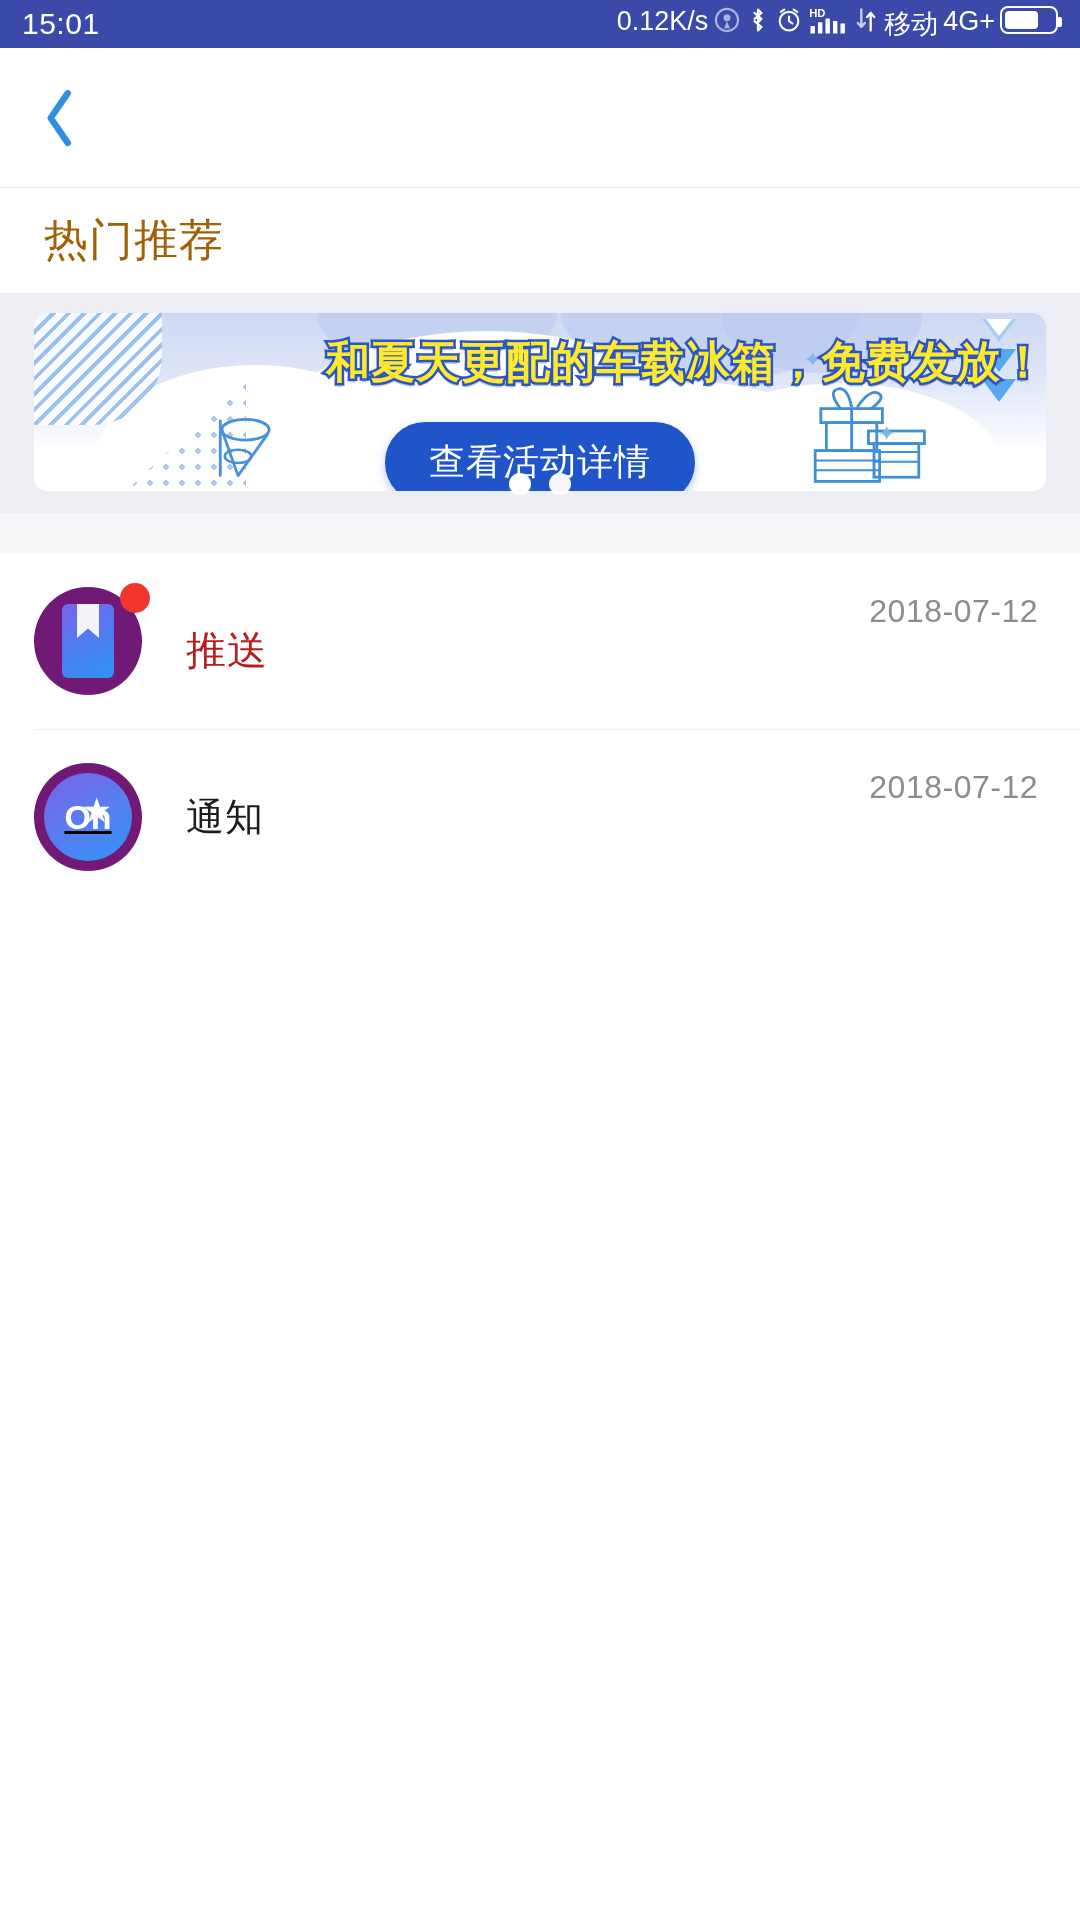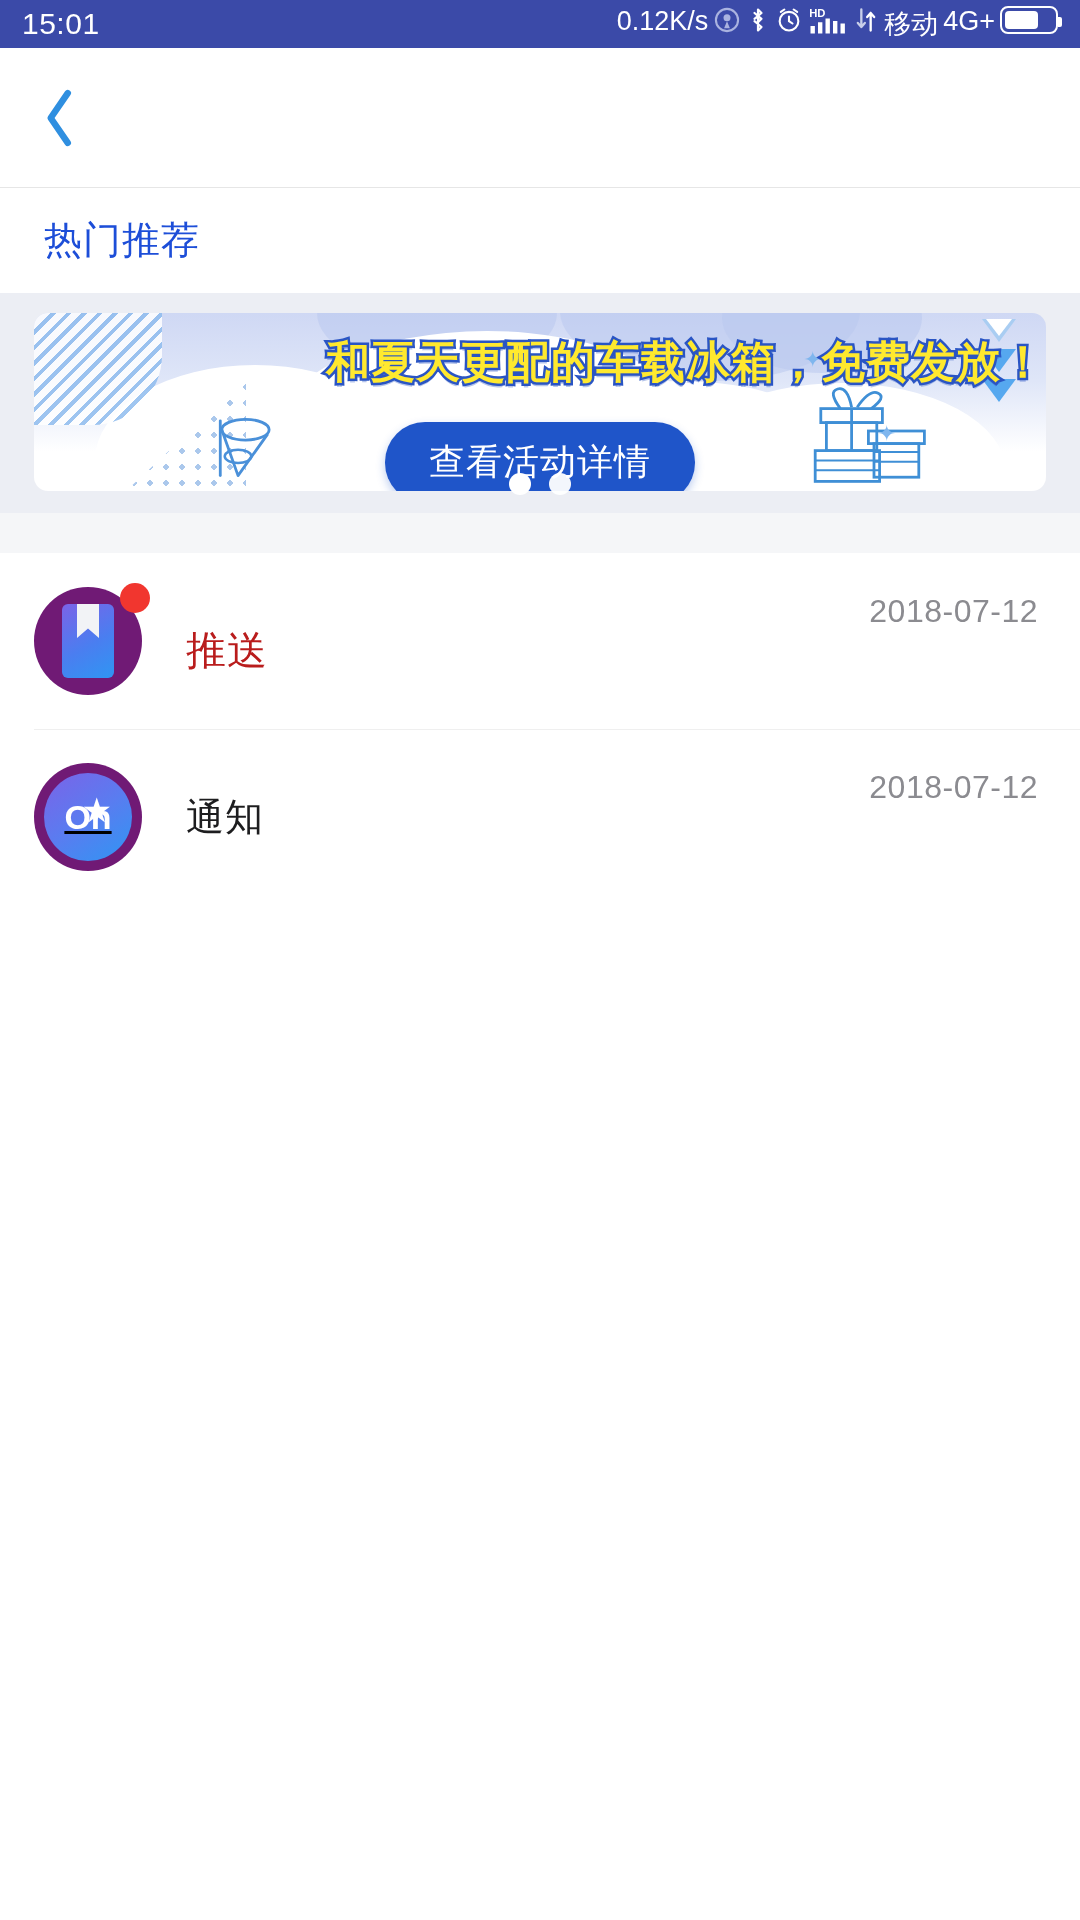--- a/index.html
+++ b/index.html
@@ -51,21 +51,21 @@
     position:absolute; left:0; right:0; text-align:center;
     font-size:42px; color:#1c1c1c; letter-spacing:2px;
     pointer-events:none;
   }
 
   
   .section-head{
     height:105px; background:#ffffff;
     display:flex; align-items:center; padding-left:44px;
   }
-  .section-head span{ font-size:38px; color:#1d4ed8; letter-spacing:1px; }
+  .section-head span{ font-size:44px; color:#a16207; letter-spacing:1px; }
 
   
   .banner-wrap{
     background:#eceef4;
     padding:20px 34px 22px 34px;
     position:relative;
   }
   .banner{
     position:relative; width:100%; height:178px;
     border-radius:14px; overflow:hidden;

